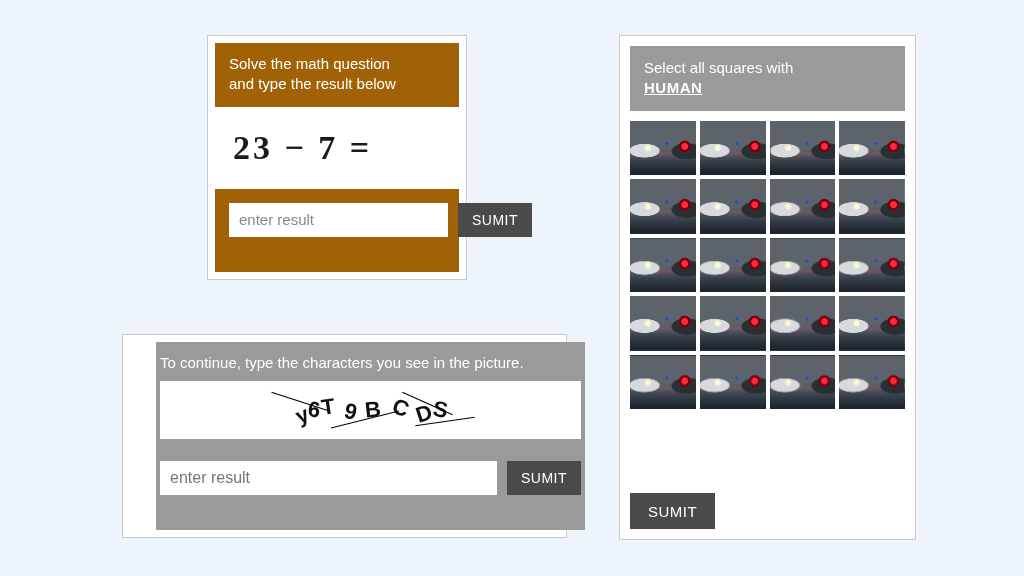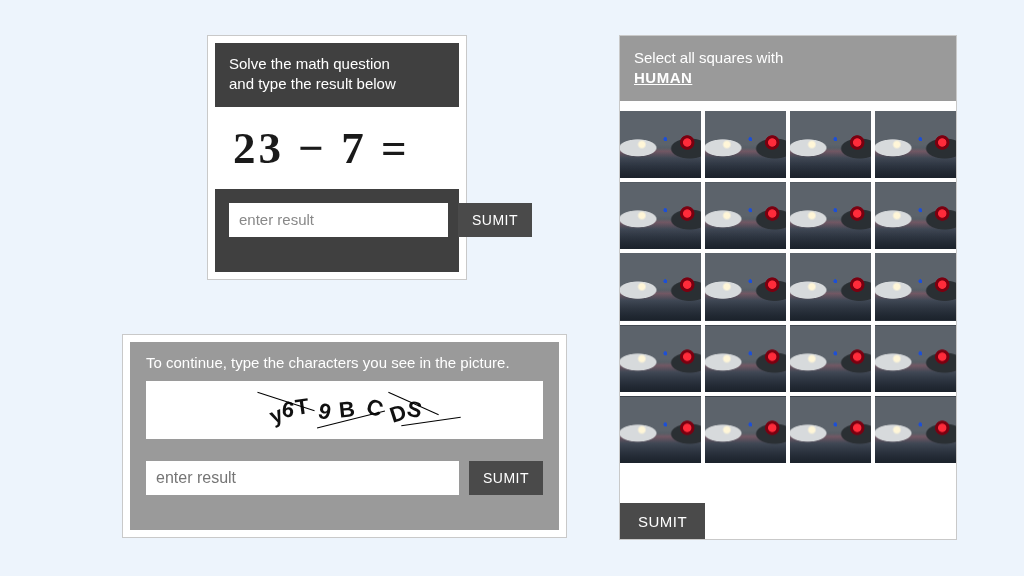--- a/index.html
+++ b/index.html
@@ -11,63 +11,63 @@
   }
 
   .card {
     position: absolute;
     background: #ffffff;
     border: 1px solid #c9c9c9;
   }
 
   
   .math-card { left: 207px; top: 35px; width: 260px; height: 245px; padding: 7px; }
-  .math-inner { width: 100%; height: 100%; background: #404040; }
+  .math-inner { width: 100%; height: 100%; background: #a16207; }
   .math-prompt { color: #fff; font-size: 15px; line-height: 1.35; padding: 11px 14px 12px; }
   .math-equation {
     background: #fff; margin: 0 0 0 0; height: 82px;
     display: flex; align-items: center; justify-content: flex-start;
     padding-left: 18px;
     font-family: "Comic Sans MS", "Segoe Script", cursive;
-    font-size: 45px; letter-spacing: 3px; color: #1a1a1a;
+    font-size: 34px; letter-spacing: 3px; color: #1a1a1a;
     font-weight: bold;
   }
   .math-row { display: flex; gap: 10px; padding: 14px 14px; }
   .math-input {
     flex: 1; height: 34px; border: none; padding: 0 10px;
     font-size: 15px; color: #777;
   }
   .math-input::placeholder { color: #888; }
   .btn {
     background: #4a4a4a; color: #fff; border: none;
     height: 34px; padding: 0 14px; font-size: 14px; letter-spacing: .5px;
     cursor: pointer;
   }
 
   
   .text-card { left: 122px; top: 334px; width: 445px; height: 204px; padding: 7px; }
-  .text-inner { width: 100%; height: 100%; background: #9a9a9a; padding: 12px 16px 14px; }
+  .text-inner { width: 100%; height: 100%; background: #9a9a9a; padding: 12px 4px 14px; margin-left: 26px; }
   .text-prompt { color: #fff; font-size: 15px; margin-bottom: 10px; }
   .text-img {
     background: #fff; height: 58px; width: 100%;
     display: flex; align-items: center; justify-content: center;
     overflow: hidden; position: relative;
   }
   .text-row { display: flex; gap: 10px; margin-top: 22px; }
   .text-input {
     flex: 1; height: 34px; border: none; padding: 0 10px;
     font-size: 16px; color: #333;
   }
 
   
   .glyph { font-size: 22px; font-weight: 600; color: #111; display:inline-block; margin: 0 1px; }
   .strike { position:absolute; height:1px; background:#000; }
 
   
-  .img-card { left: 619px; top: 35px; width: 338px; height: 505px; padding: 0; display:flex; flex-direction:column; }
+  .img-card { left: 619px; top: 35px; width: 297px; height: 505px; padding: 10px; display:flex; flex-direction:column; }
   .img-header { background: #9a9a9a; color:#fff; padding: 12px 14px; font-size: 15px; line-height:1.35; }
   .img-header b { font-weight: bold; letter-spacing:.5px;text-decoration:underline; }
   .grid {
     margin-top: 10px;
     width: 100%; aspect-ratio: 1/1.05;
     display: grid;
     grid-template-columns: repeat(4, 1fr);
     grid-template-rows: repeat(5, 1fr);
     gap: 4px;
     background:#fff;

